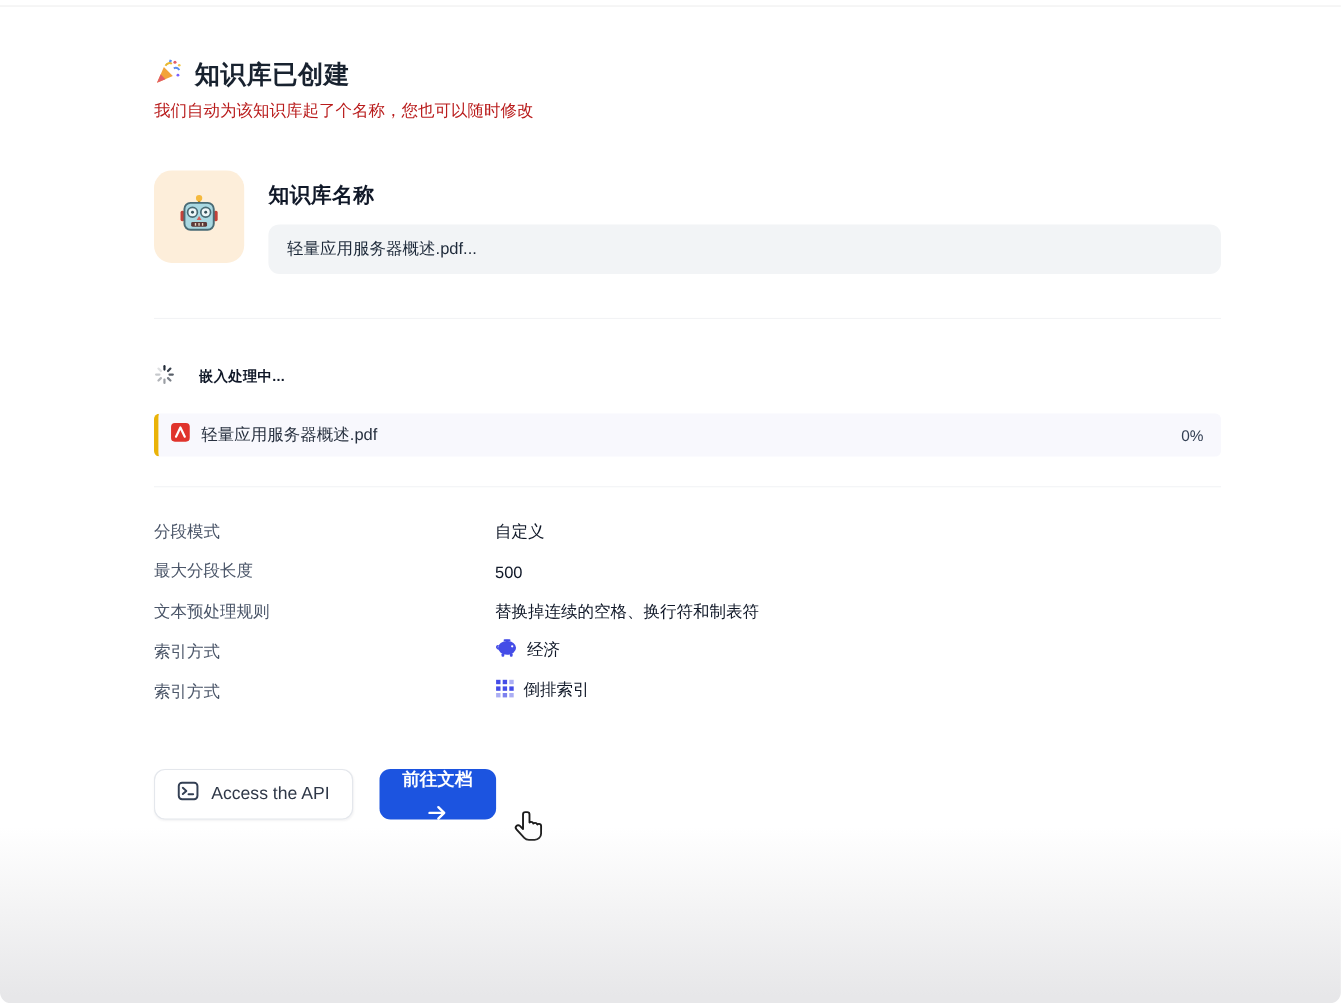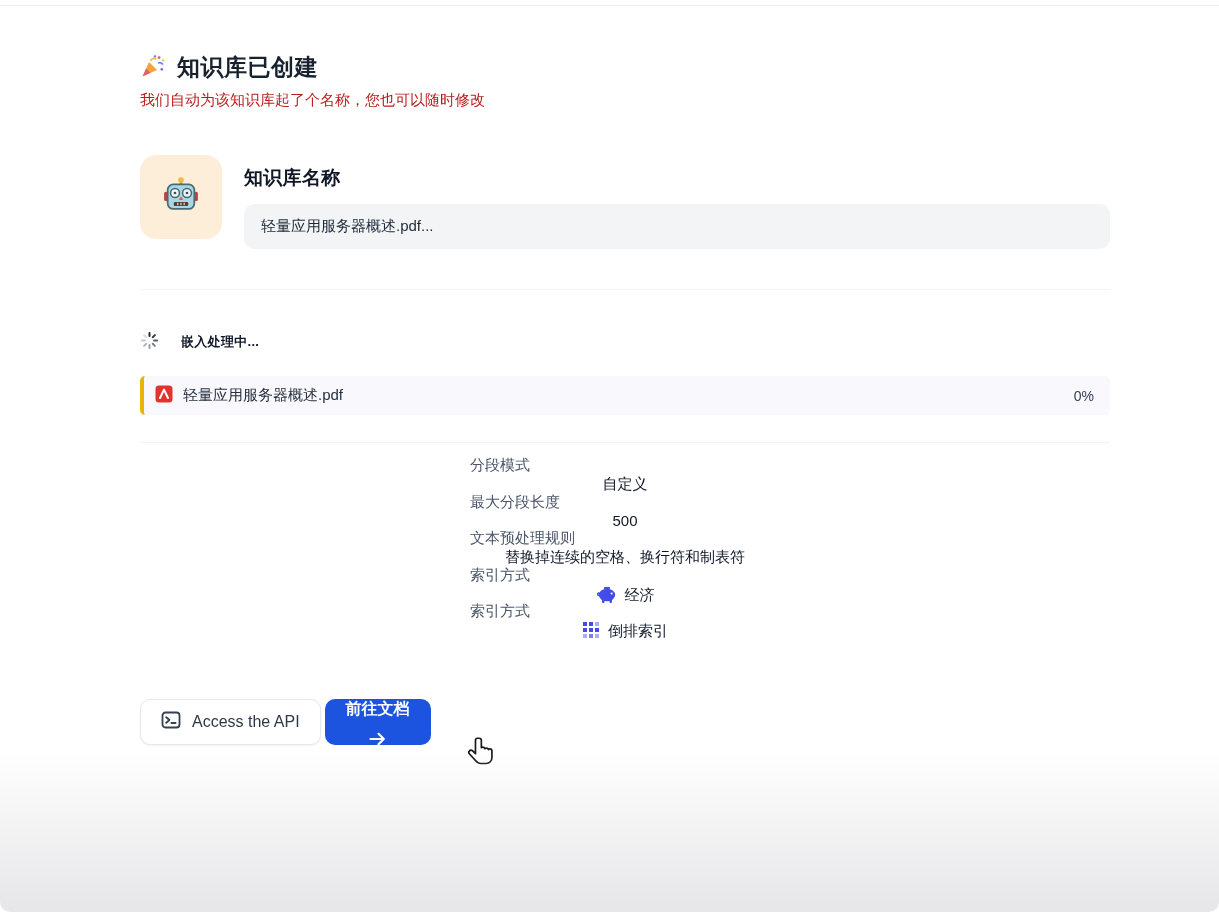--- a/index.html
+++ b/index.html
@@ -46,25 +46,25 @@
 
   .file-row {
     margin-top:23px; height:39px; display:flex; align-items:center; gap:10px;
     background:#f8f8fd; border-left:4px solid #eab308; border-radius:5px;
     padding:0 16px 0 11px;
   }
   .file-name { font-size:15px; color:#27303f; }
   .file-progress { margin-left:auto; font-size:14px; color:#344054; }
 
   .settings { margin-top:13px; }
-  .srow { display:flex; align-items:center; height:36.5px;flex-direction:column; }
+  .srow { display:flex; align-items:flex-end; height:36.5px; }
   .slabel { width:310px; font-size:15px; color:#4a5568; }
   .svalue { font-size:15px; color:#101828; display:flex; align-items:center; gap:8px; }
 
-  .actions { margin-top:60px; display:flex; align-items:center; gap:4px; }
+  .actions { margin-top:60px; display:flex; align-items:center; gap:24px; }
   .btn {
     height:46px; display:inline-flex; align-items:center; border-radius:10px;
     font-family:"Liberation Sans","DejaVu Sans",sans-serif; cursor:pointer;
   }
   .btn-api {
     gap:11px; padding:0 20px; background:#ffffff; border:1px solid #e4e7ec;
     font-size:16px; color:#2f3848; font-weight:500;
     box-shadow:0 1px 2px rgba(16,24,40,.05);
   }
   .btn-docs {

